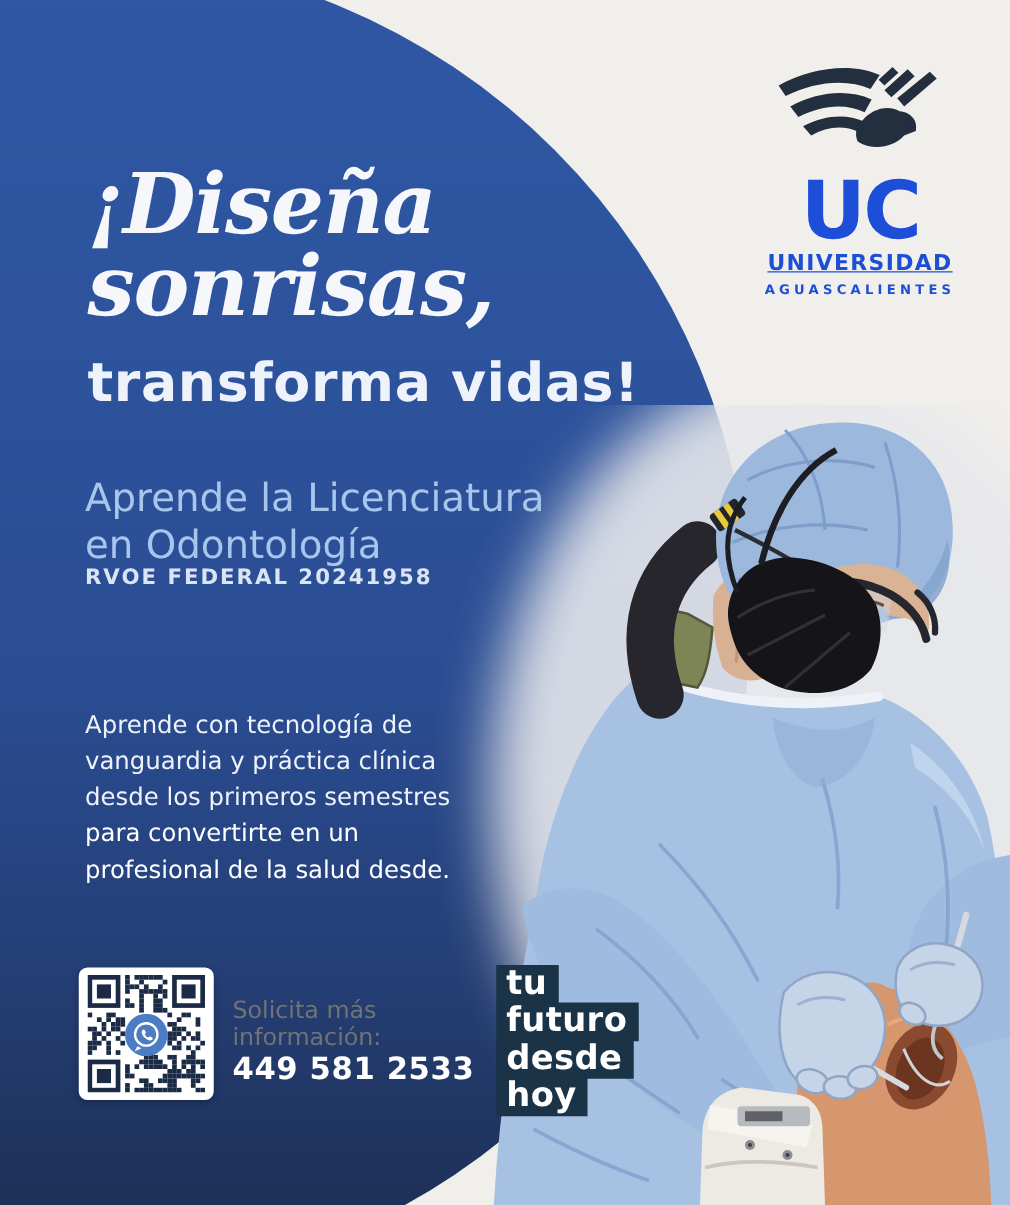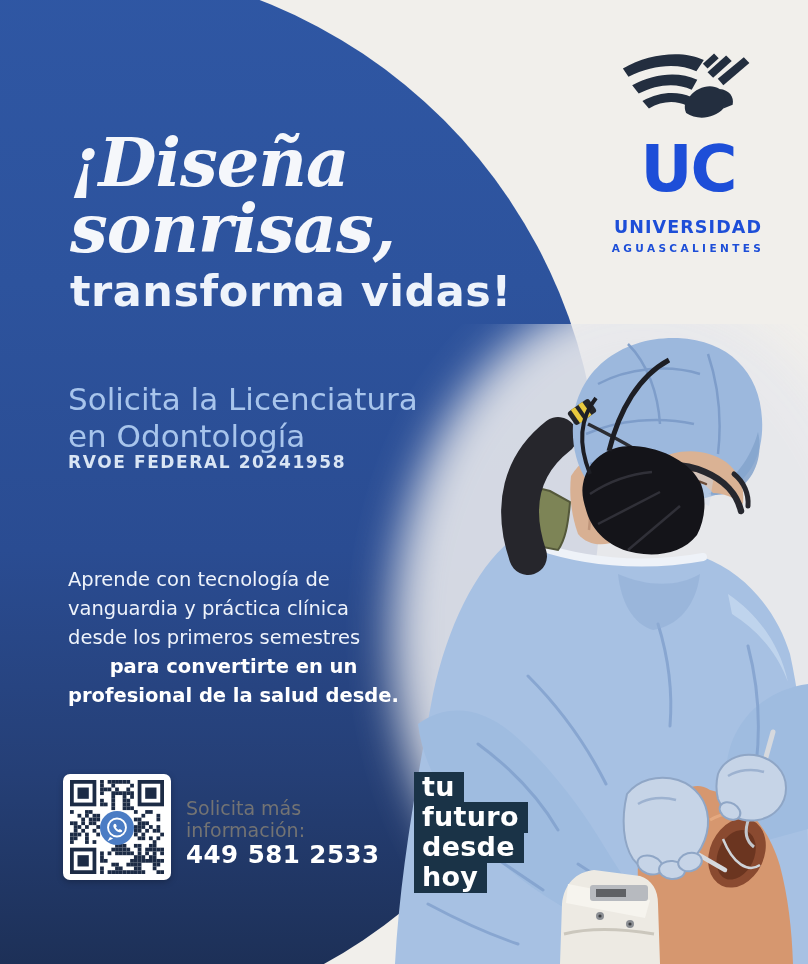--- a/index.html
+++ b/index.html
@@ -15,45 +15,45 @@
     left:-466px;top:-36px;width:1066px;height:1066px;border-radius:50%;
     background:linear-gradient(180deg,#2f57a4 0%,#2d539d 30%,#2a4c92 55%,#253f76 76%,#1d3057 94%,#1b2d52 100%);
   }
 
   
   #headline{left:70px;top:130px;color:#f5f7fb;}
   .h-serif{
     font-family:"DejaVu Serif","Liberation Serif",serif;
     font-style:italic;font-weight:700;font-size:67px;line-height:66px;letter-spacing:-1px;
   }
-  .h-sans{font-size:43px;line-height:50px;font-weight:600;letter-spacing:.5px;color:#eef3fb;margin-top:4px;}
+  .h-sans{font-size:43px;line-height:50px;font-weight:600;letter-spacing:.5px;color:#eef3fb;margin-top:20px;}
 
   
   #program{left:68px;top:381px;color:#a8c5ec;font-size:31px;line-height:37px;font-weight:500;}
   #rvoe{left:68px;top:452px;color:#d9e5f4;font-size:17px;font-weight:700;letter-spacing:1.6px;}
 
   
   #bodytext{left:68px;top:525px;color:#eef3fb;font-size:19.5px;line-height:29px;font-weight:400;margin-top:40px;}
-  #bodytext .bold{font-weight:700;color:#ffffff;text-align:center;}
+  #bodytext .bold{font-weight:400;color:#ffffff;}
 
   
   #logo{left:600px;top:48px;width:176px;text-align:center;color:#1d4ed8;}
   #logo .monogram{font-size:64px;line-height:62px;font-weight:800;letter-spacing:-2px;margin-top:6px;}
-  #logo .uni{font-size:17.5px;line-height:21px;font-weight:800;letter-spacing:1.1px;margin-top:17px;}
+  #logo .uni{font-size:17.5px;line-height:21px;font-weight:800;letter-spacing:1.1px;margin-top:1px;text-decoration:underline;}
   #logo .campus{font-size:10.5px;line-height:14px;font-weight:600;letter-spacing:3.4px;margin-top:3px;}
 
   
   #qr-card{left:63px;top:774px;width:108px;height:106px;background:#ffffff;border-radius:7px;
     display:flex;align-items:center;justify-content:center;box-shadow:0 2px 6px rgba(0,0,0,.25);}
   #wa-badge{left:100px;top:811px;width:34px;height:34px;}
   #contact-label{left:186px;top:797px;color:#737373;font-size:19px;line-height:22px;font-weight:400;}
   #contact-phone{left:186px;top:840px;color:#ffffff;font-size:24.5px;font-weight:800;letter-spacing:.5px;}
 
   
-  #slogan{left:414px;top:773px;}
+  #slogan{left:397px;top:773px;}
   .slog-line{display:table;background:#1a3347;color:#ffffff;font-size:27px;line-height:28px;
     font-weight:800;letter-spacing:.3px;padding:1px 9px 2px 8px;margin-top:-1px;}
 
   
   #photo{left:328px;top:324px;}
 </style>
 </head>
 <body>
 
 <div id="poster">
@@ -193,21 +193,21 @@
     <div class="campus">AGUASCALIENTES</div>
   </div>
 
   <div id="headline" class="abs">
     <div class="h-serif">¡Diseña</div>
     <div class="h-serif">sonrisas,</div>
     <div class="h-sans">transforma vidas!</div>
   </div>
 
   <div id="program" class="abs">
-    <div>Solicita la Licenciatura</div>
+    <div>Aprende la Licenciatura</div>
     <div>en Odontología</div>
   </div>
   <div id="rvoe" class="abs">RVOE FEDERAL 20241958</div>
 
   <div id="bodytext" class="abs">
     <div>Aprende con tecnología de</div>
     <div>vanguardia y práctica clínica</div>
     <div>desde los primeros semestres</div>
     <div class="bold">para convertirte en un</div>
     <div class="bold">profesional de la salud desde.</div>

